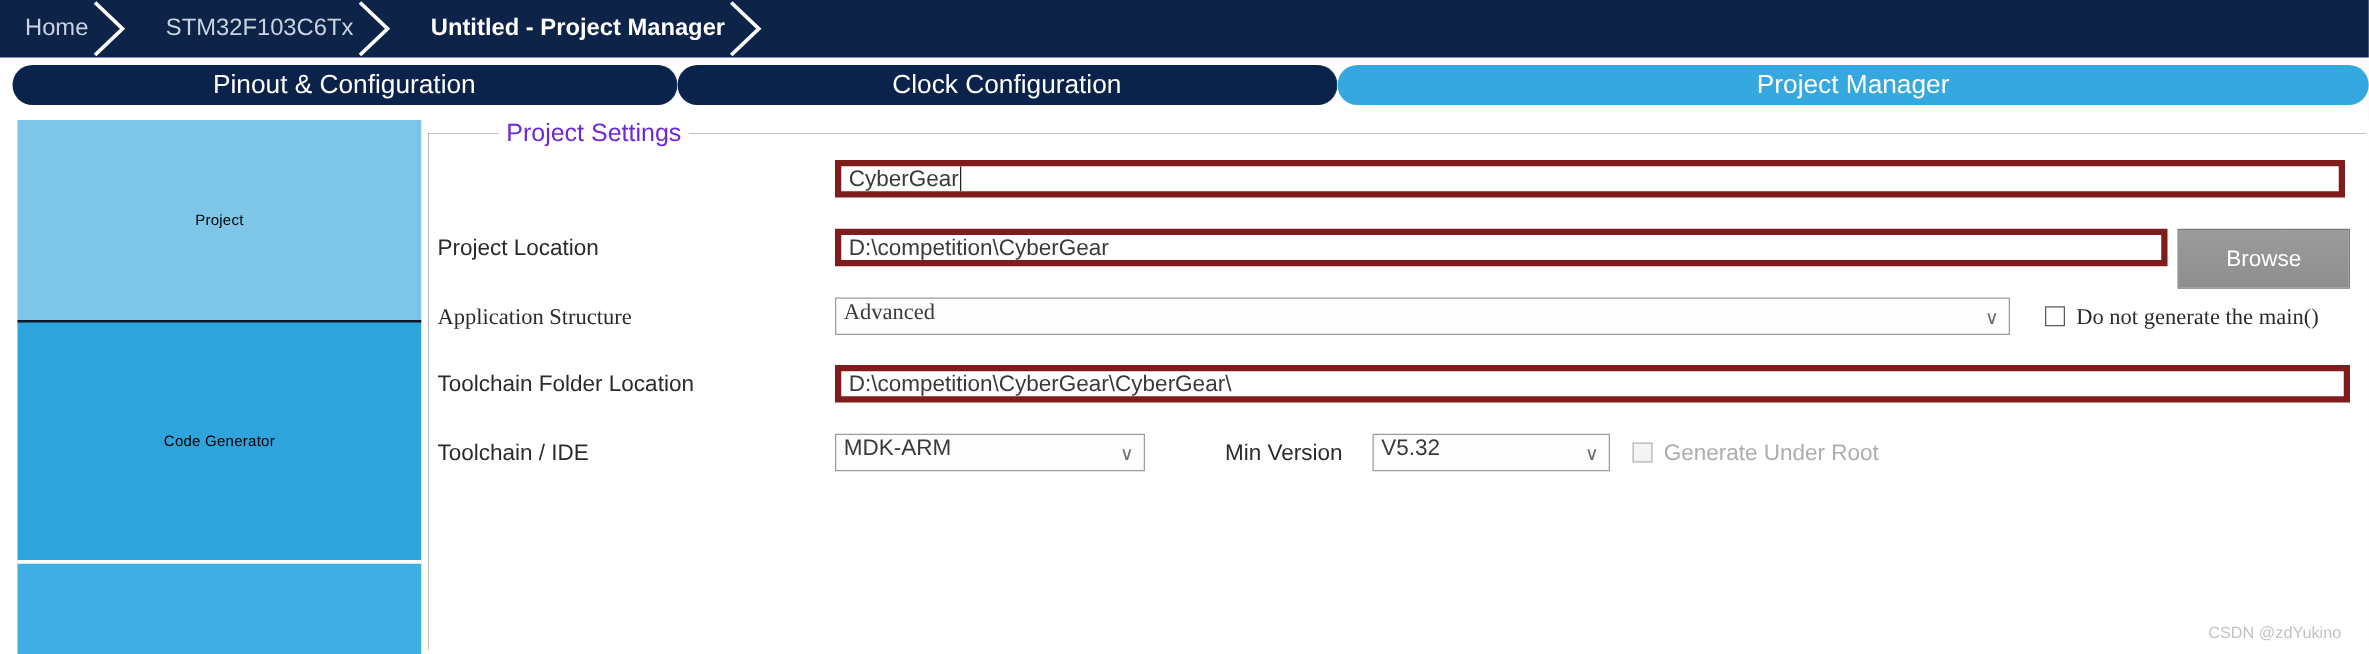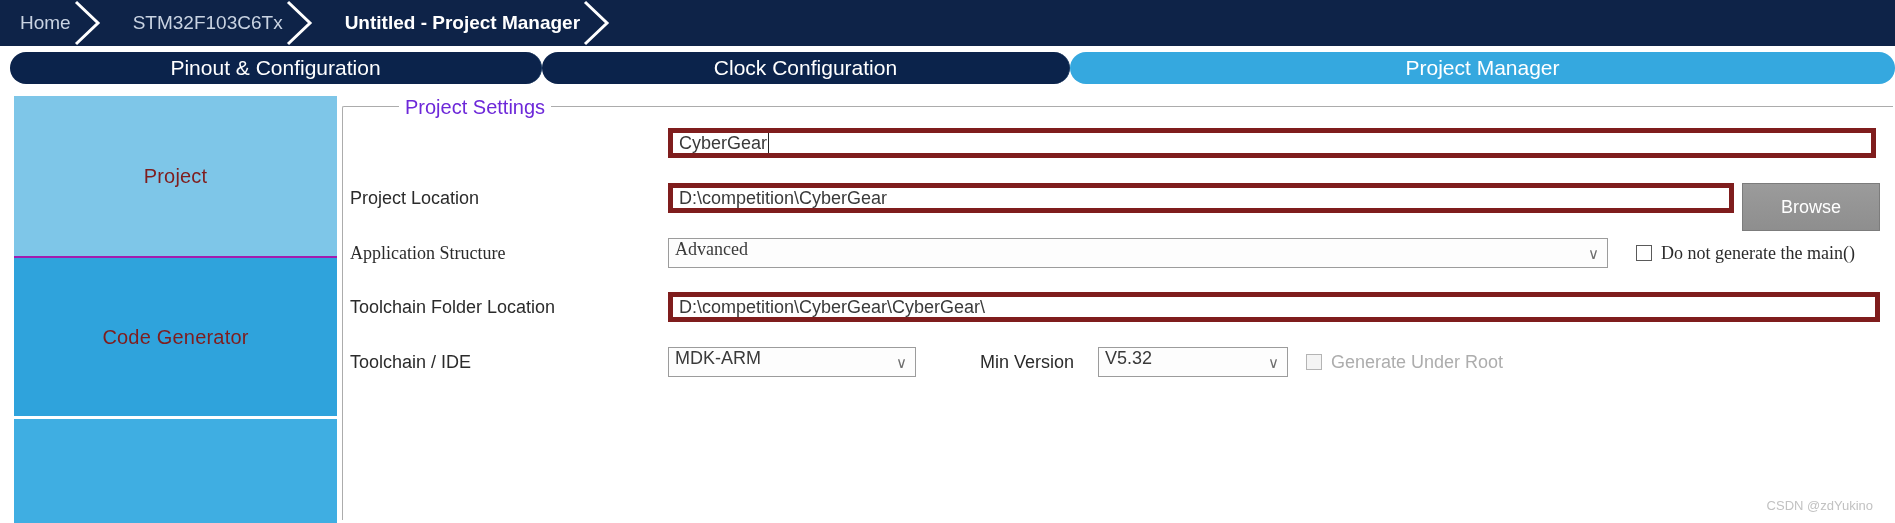--- a/index.html
+++ b/index.html
@@ -63,26 +63,26 @@
 
   
   .sidebar {
     position: absolute; left: 14px; top: 96px;
     width: 323px; height: 427px;
     background: #ffffff;
   }
   .side-item {
     width: 323px;
     display: flex; align-items: center; justify-content: center;
-    color: #7f1d1d;
-    font-size: 20px;
+    color: #000000;
+    font-size: 12px;
     letter-spacing: .2px;
   }
   .side-item.s1 { height: 160px; background: #7EC6E8; }
-  .side-item.s2 { height: 160px; background: #2FA3DC; border-top: 2px solid #a21caf; }
+  .side-item.s2 { height: 192px; background: #2FA3DC; border-top: 2px solid #0f172a; }
   .side-item.s3 { height: 107px; background: #3FAEE2; border-top: 3px solid #ffffff; }
 
   
   .content {
     position: absolute; left: 340px; top: 96px;
     width: 1555px; height: 427px;
     background: #ffffff;
   }
 
   

